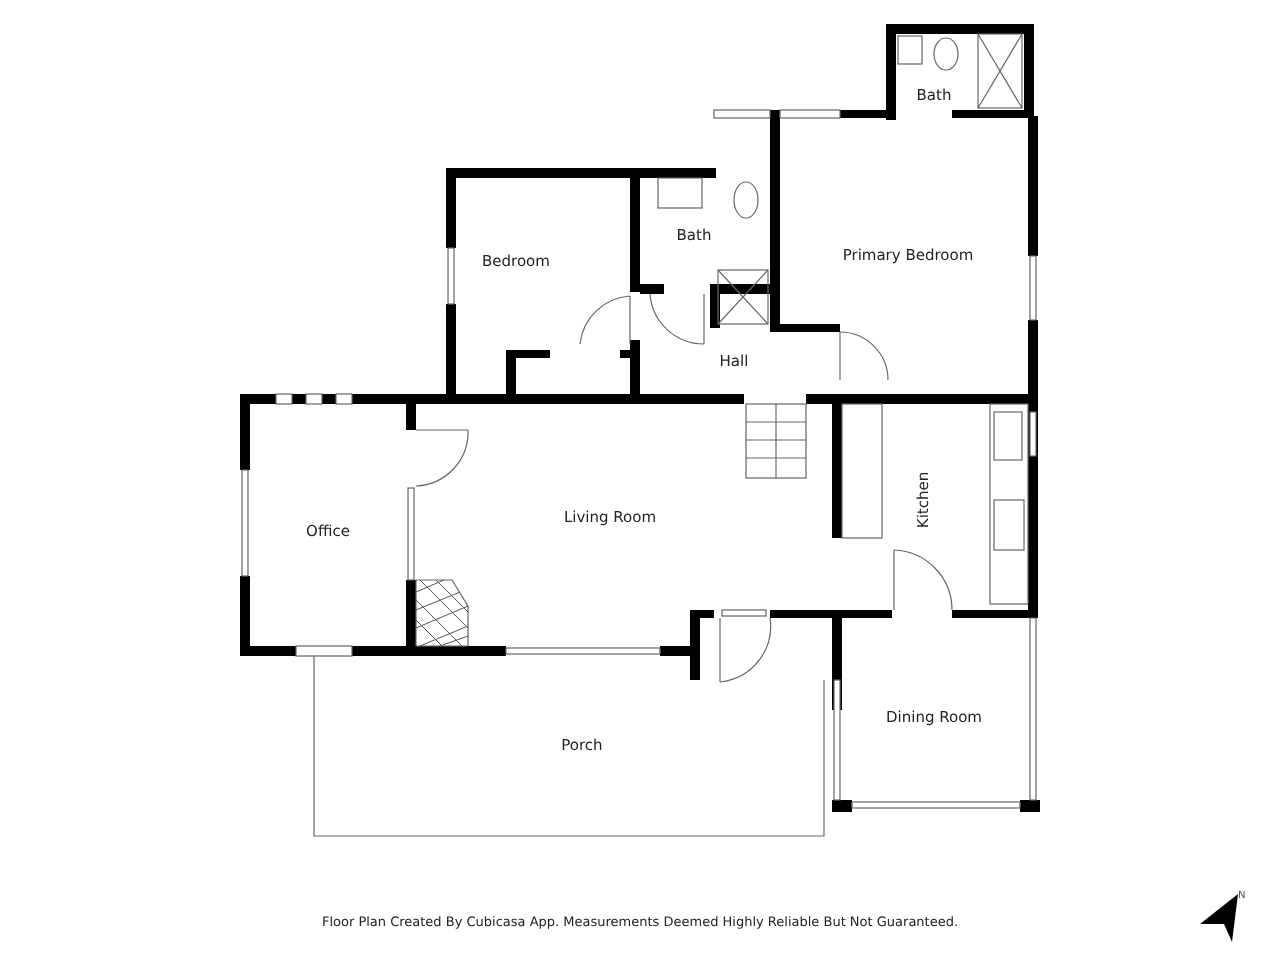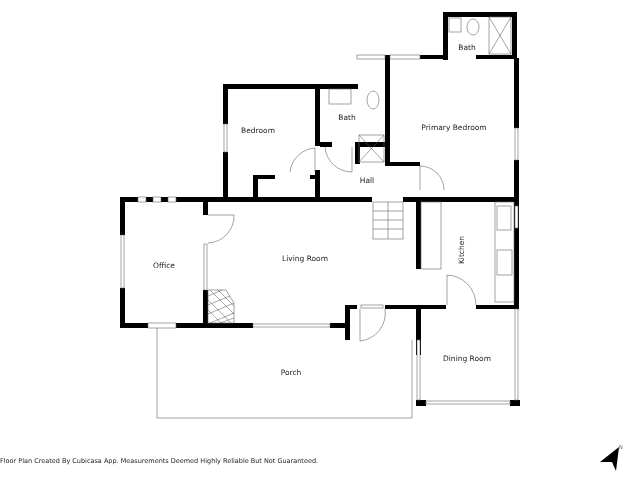--- a/index.html
+++ b/index.html
@@ -1,19 +1,19 @@
 <!DOCTYPE html>
 <html><head>
 <meta charset="utf-8">
 <style>
   html, body { margin:0; padding:0; background:#ffffff; }
   body { width:640px; height:480px; position:relative; overflow:hidden; font-family:"DejaVu Sans", sans-serif; }
   svg { position:absolute; left:0; top:0; }
   .lbl { font-family:"DejaVu Sans", sans-serif; font-size:7.5px; fill:#222; }
-  .foot { position:absolute; left:0; width:640px; top:457px; text-align:left; font-size:6.5px; color:#222; font-family:"DejaVu Sans", sans-serif; }
+  .foot { position:absolute; left:0; width:640px; top:457px; text-align:center; font-size:6.5px; color:#222; font-family:"DejaVu Sans", sans-serif; }
 </style>
 </head>
 <body>
 
 <svg width="640" height="480" viewBox="0 0 640 480">
   <g fill="#000">
 
     <rect x="443" y="12" width="74" height="5"></rect>
     <rect x="443" y="12" width="5" height="48"></rect>
     <rect x="512" y="12" width="5" height="46"></rect>

